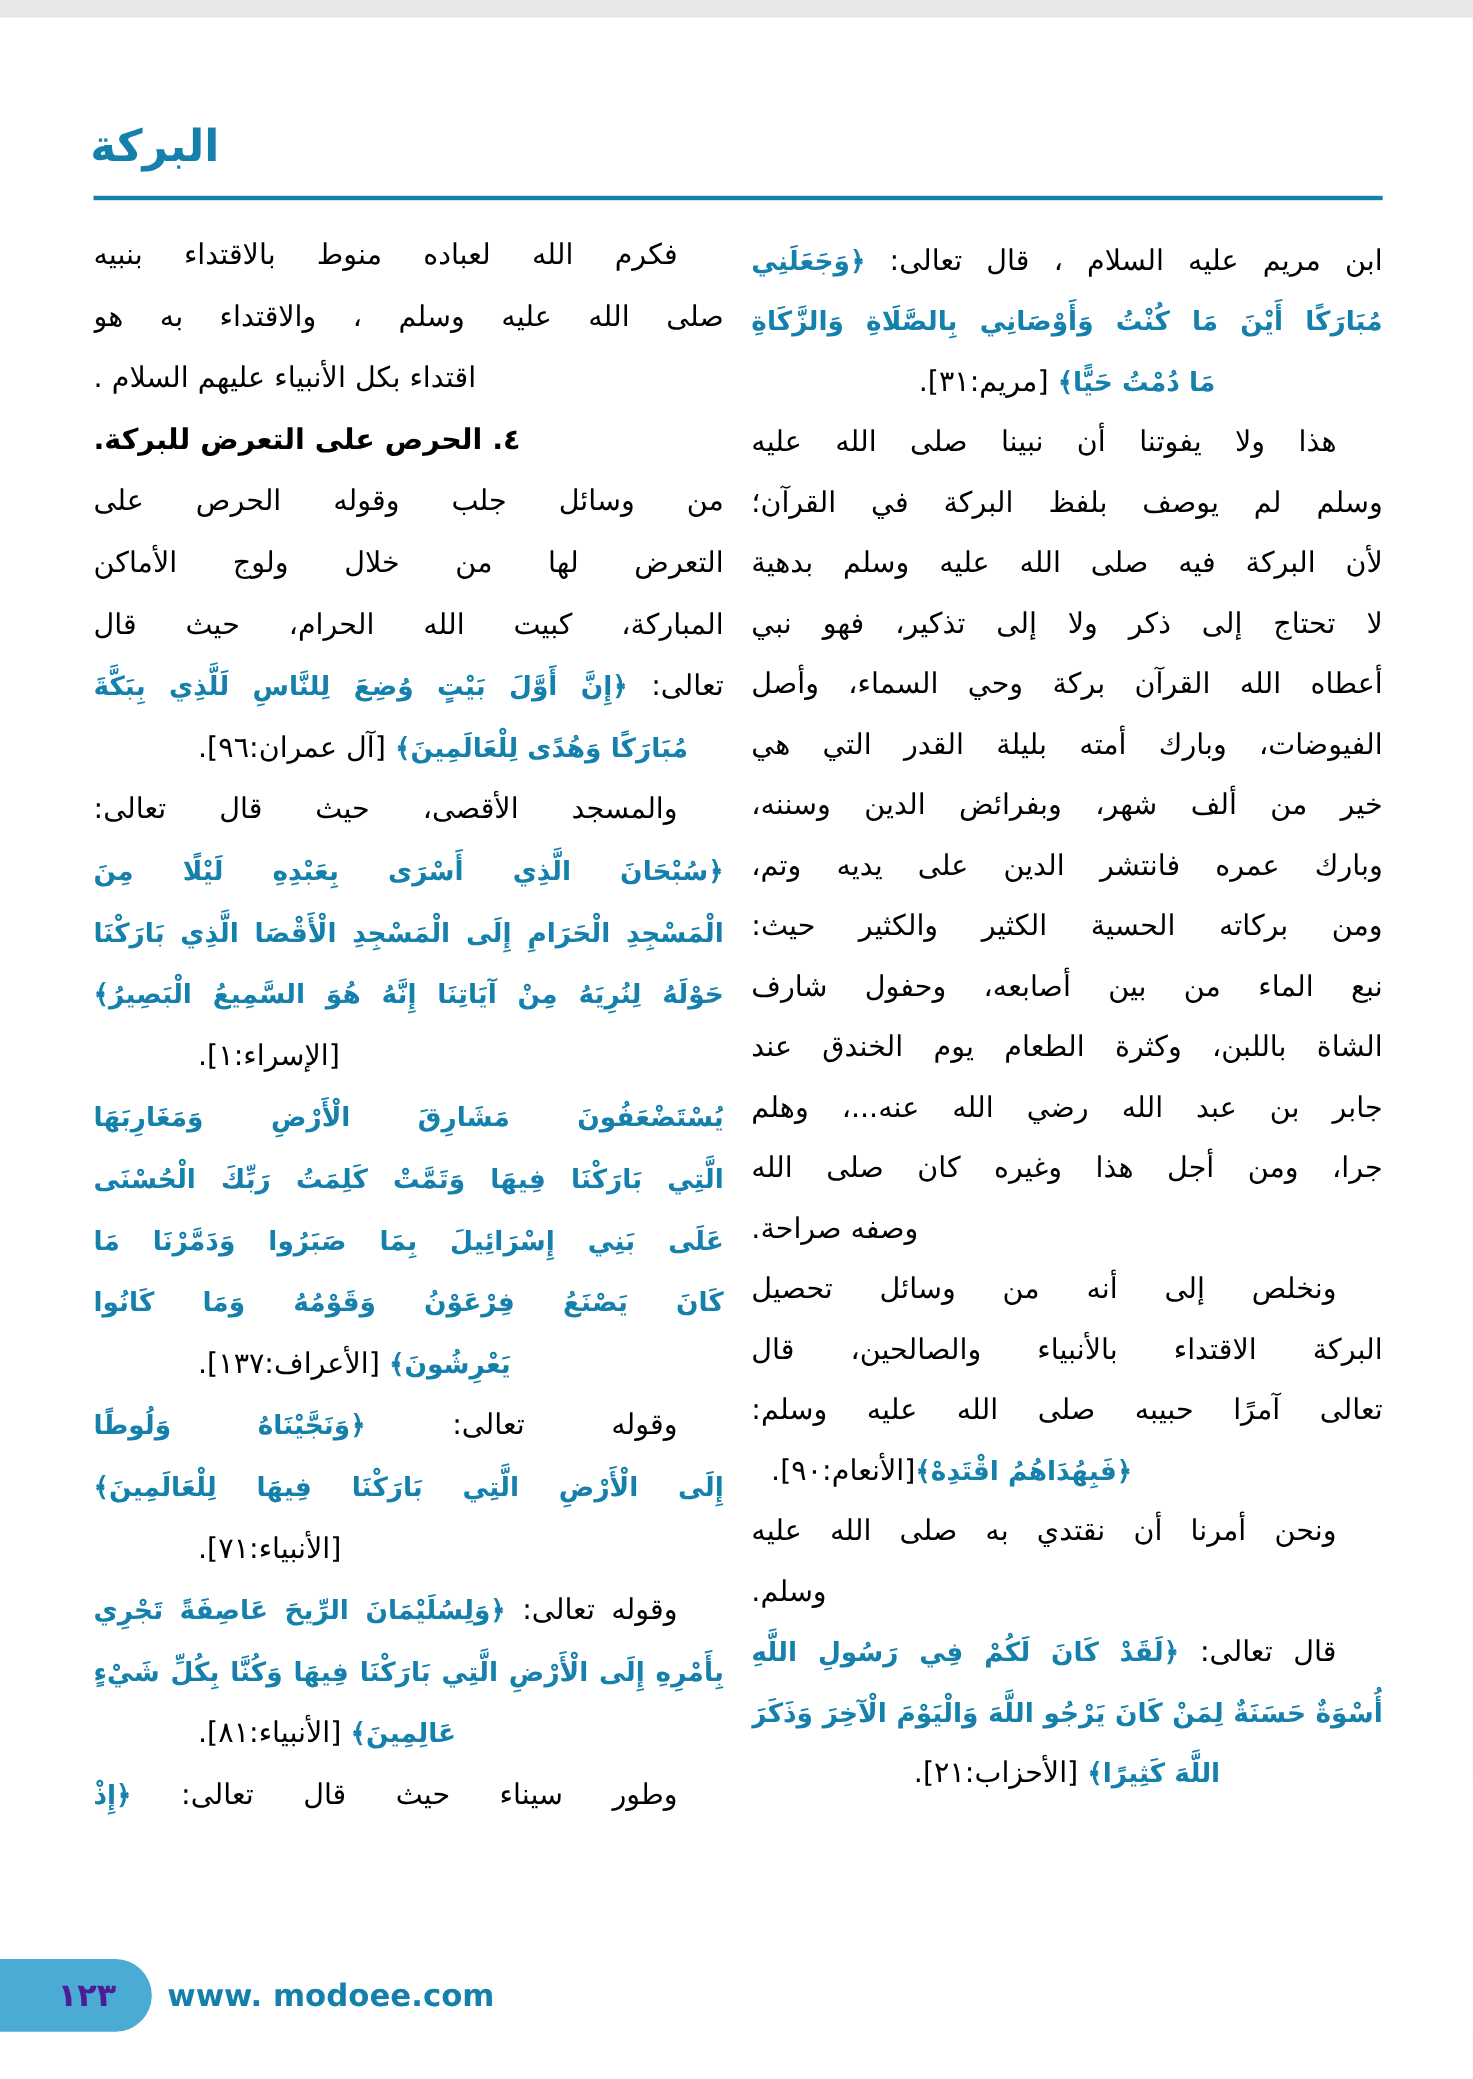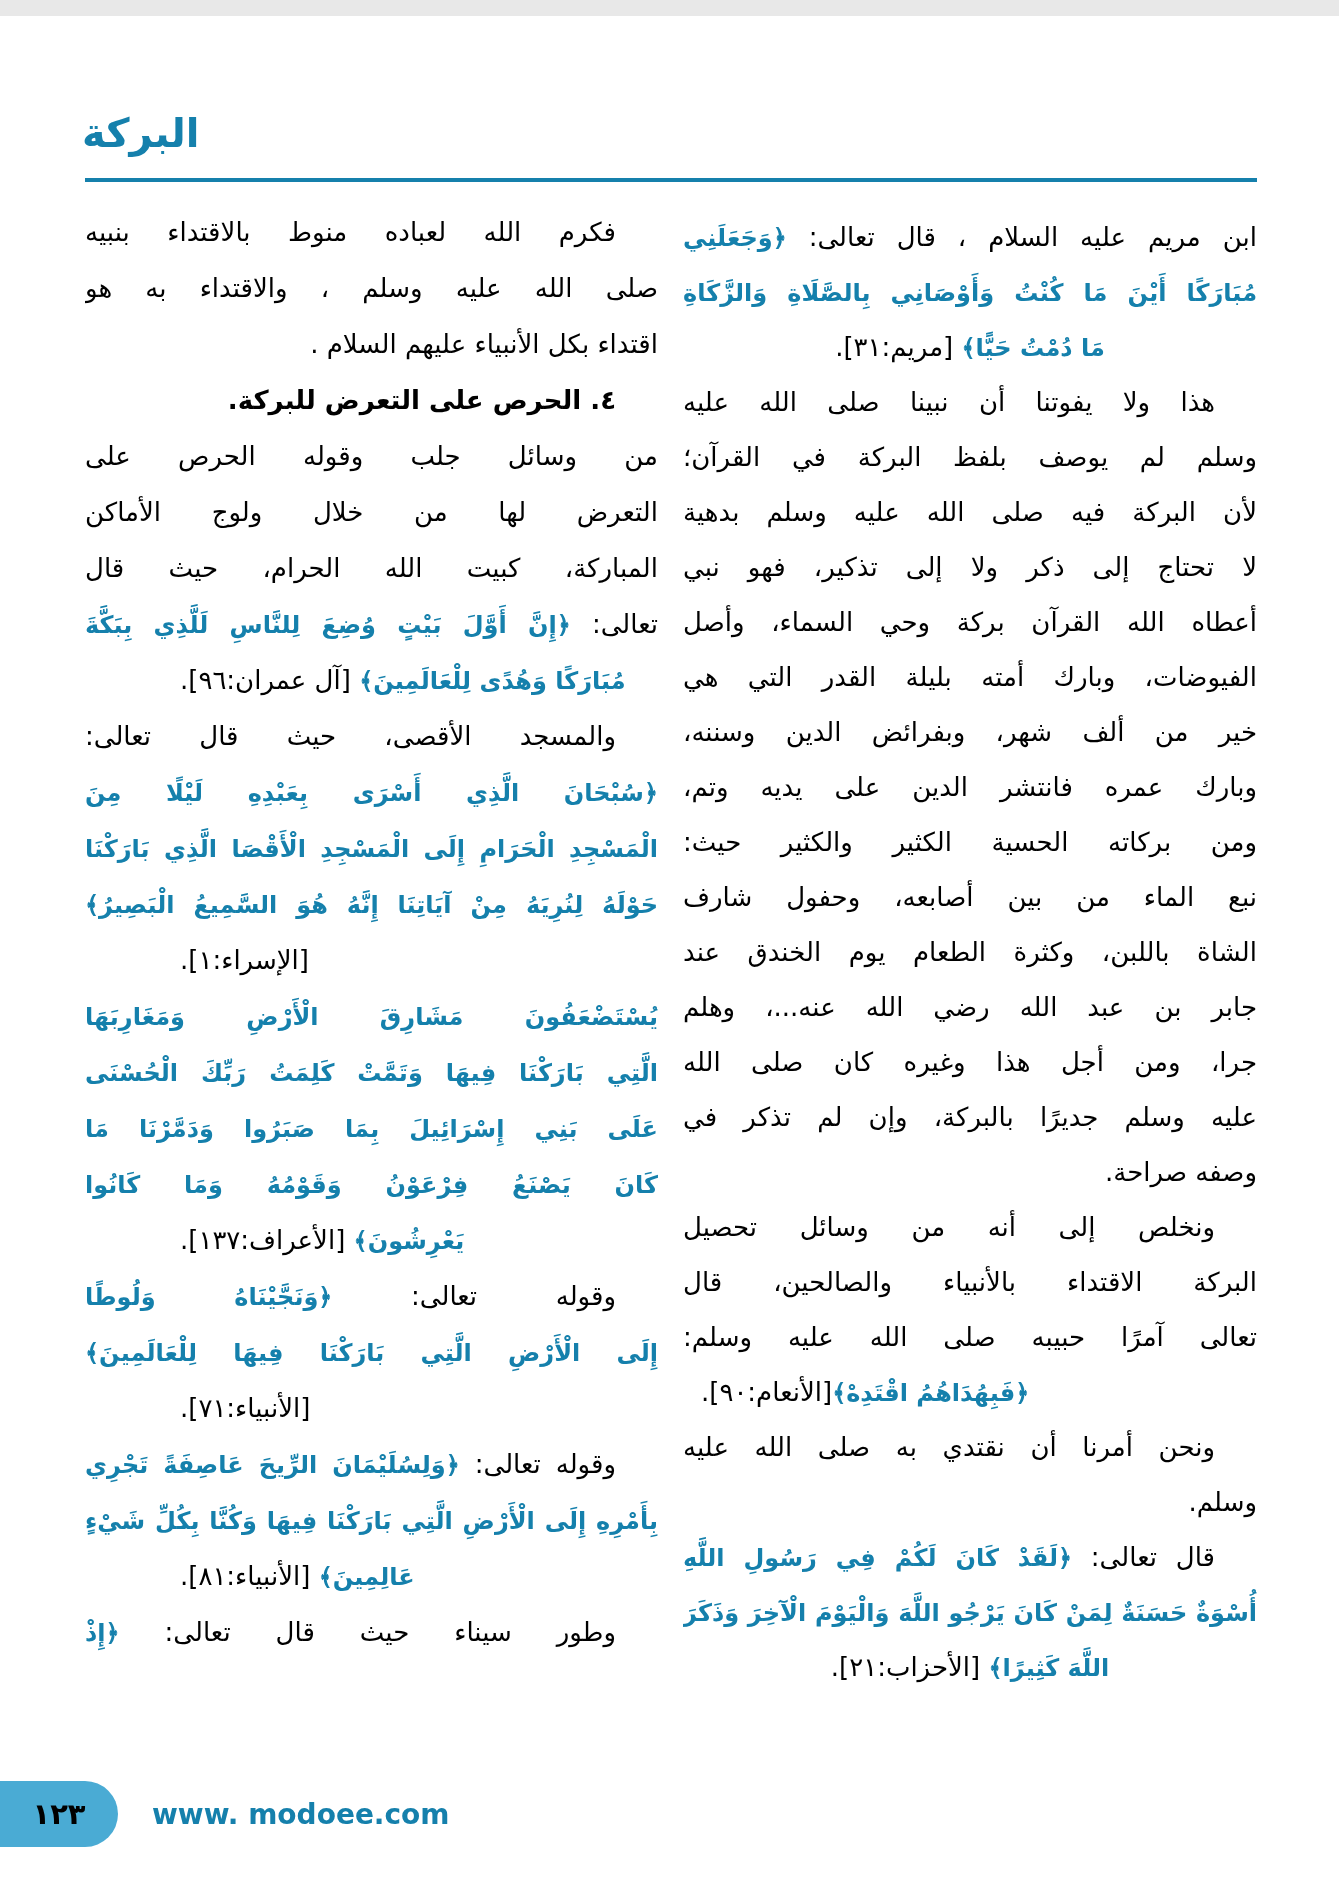--- a/index.html
+++ b/index.html
@@ -21,29 +21,29 @@
   .line{
     height:55px;line-height:66px;font-size:26px;color:#000;
     overflow:hidden;
   }
   .col-left .line{height:56px;line-height:56px;}
   .seg{white-space:pre-wrap;}
   .quran{color:var(--accent,#1580ac);font-weight:bold;font-size:24px;}
   .bold{font-weight:bold;}
   .indent{padding-right:42px;}
   .al-justify{text-align:justify;text-align-last:justify;}
-  .al-right{text-align:right;}
+  .al-right{text-align:left;}
   .al-center{text-align:center;}
   .al-left{text-align:left;padding-left:18px;}
   .al-left-ind{text-align:left;padding-left:95px;}
   .badge{
     position:absolute;left:0;top:1765px;width:118px;height:66px;
     background:var(--badge,#4aabd4);border-radius:0 33px 33px 0;
-    color:#000000;font-size:29px;font-weight:bold;
-    display:flex;align-items:center;justify-content:center;
+    color:#4c1d95;font-size:29px;font-weight:bold;
+    display:flex;align-items:center;justify-content:center;padding-left:20px;
   }
   .site{
     position:absolute;left:152px;top:1782px;direction:ltr;
     color:var(--accent,#1580ac);font-size:28px;font-weight:bold;
   }
 </style>
 </head>
 <body>
 
 <div class="page">
@@ -62,21 +62,20 @@
       <div class="line al-justify"><span class="seg body">لا تحتاج إلى ذكر ولا إلى تذكير، فهو نبي</span></div>
       <div class="line al-justify"><span class="seg body">أعطاه الله القرآن بركة وحي السماء، وأصل</span></div>
       <div class="line al-justify"><span class="seg body">الفيوضات، وبارك أمته بليلة القدر التي هي</span></div>
       <div class="line al-justify"><span class="seg body">خير من ألف شهر، وبفرائض الدين وسننه،</span></div>
       <div class="line al-justify"><span class="seg body">وبارك عمره فانتشر الدين على يديه وتم،</span></div>
       <div class="line al-justify"><span class="seg body">ومن بركاته الحسية الكثير والكثير حيث:</span></div>
       <div class="line al-justify"><span class="seg body">نبع الماء من بين أصابعه، وحفول شارف</span></div>
       <div class="line al-justify"><span class="seg body">الشاة باللبن، وكثرة الطعام يوم الخندق عند</span></div>
       <div class="line al-justify"><span class="seg body">جابر بن عبد الله رضي الله عنه...، وهلم</span></div>
       <div class="line al-justify"><span class="seg body">جرا، ومن أجل هذا وغيره كان صلى الله</span></div>
-      <div class="line al-justify"><span class="seg body">عليه وسلم جديرًا بالبركة، وإن لم تذكر في</span></div>
       <div class="line al-right"><span class="seg body">وصفه صراحة.</span></div>
       <div class="line al-justify indent"><span class="seg body">ونخلص إلى أنه من وسائل تحصيل</span></div>
       <div class="line al-justify"><span class="seg body">البركة الاقتداء بالأنبياء والصالحين، قال</span></div>
       <div class="line al-justify"><span class="seg body">تعالى آمرًا حبيبه صلى الله عليه وسلم:</span></div>
       <div class="line al-left"><span class="seg quran">﴿فَبِهُدَاهُمُ اقْتَدِهْ﴾</span><span class="seg body">[الأنعام:٩٠].</span></div>
       <div class="line al-justify indent"><span class="seg body">ونحن أمرنا أن نقتدي به صلى الله عليه</span></div>
       <div class="line al-right"><span class="seg body">وسلم.</span></div>
       <div class="line al-justify indent"><span class="seg body">قال تعالى: </span><span class="seg quran">﴿لَقَدْ كَانَ لَكُمْ فِي رَسُولِ اللَّهِ</span></div>
       <div class="line al-justify"><span class="seg quran">أُسْوَةٌ حَسَنَةٌ لِمَنْ كَانَ يَرْجُو اللَّهَ وَالْيَوْمَ الْآخِرَ وَذَكَرَ</span></div>
       <div class="line al-center"><span class="seg quran">اللَّهَ كَثِيرًا﴾</span><span class="seg body"> [الأحزاب:٢١].</span></div>

